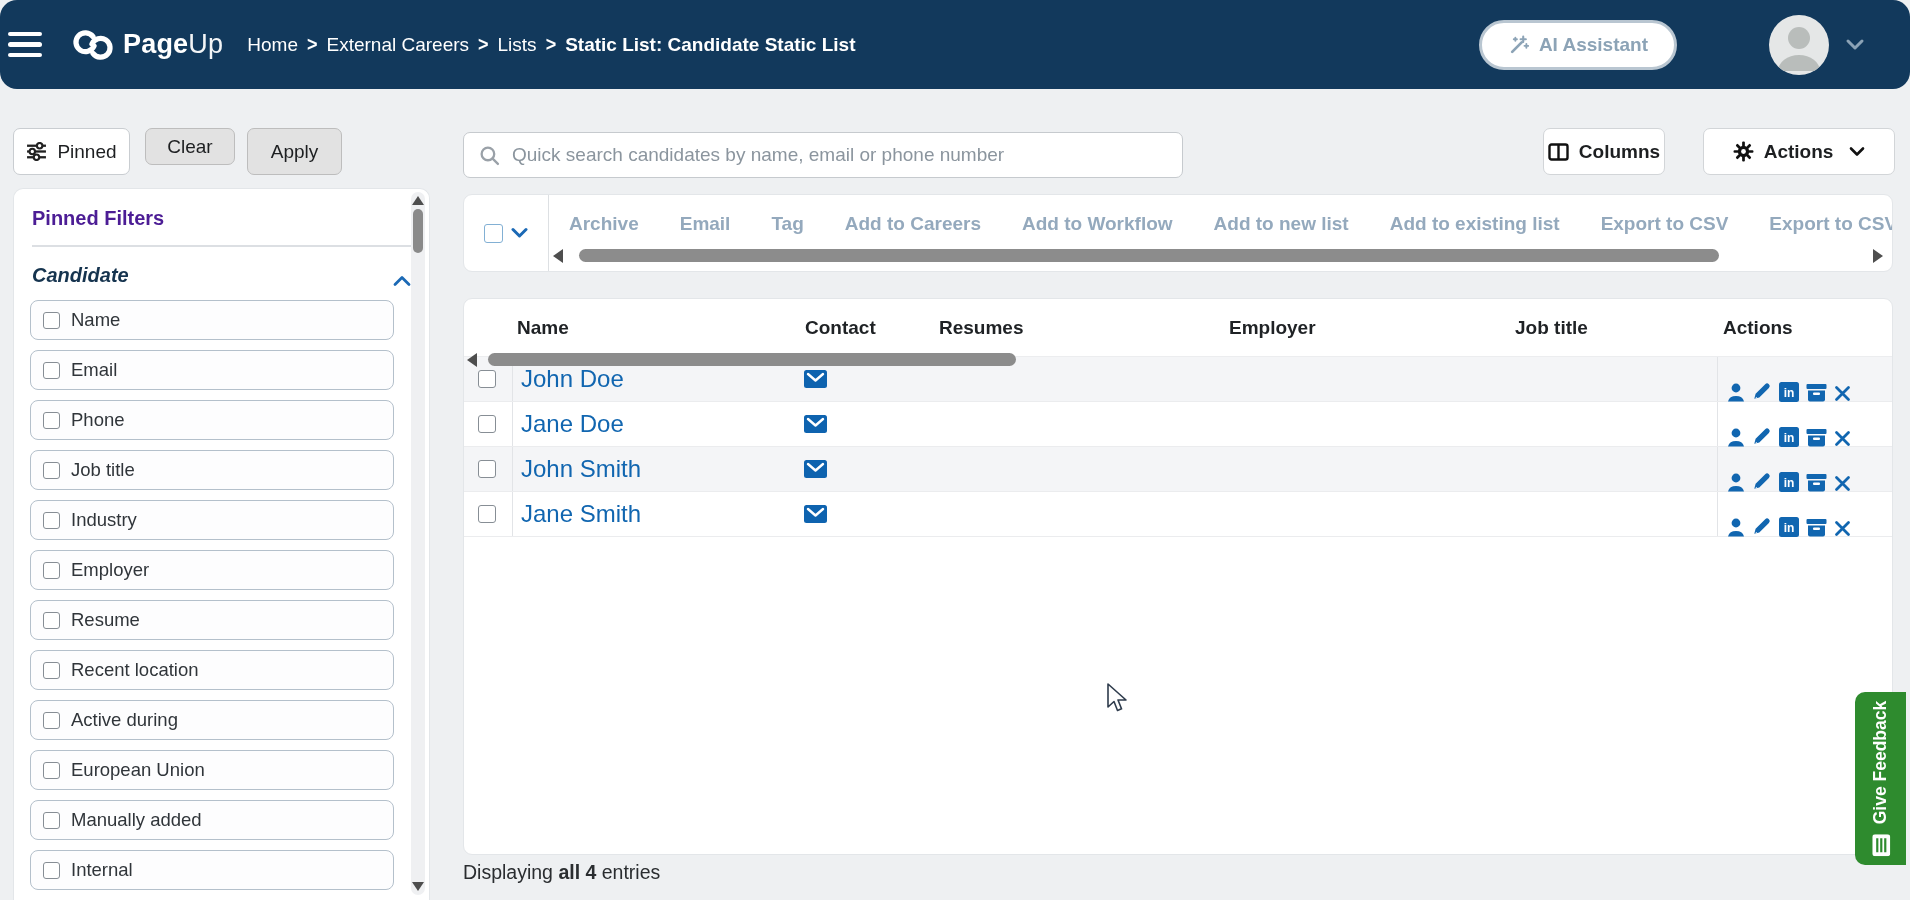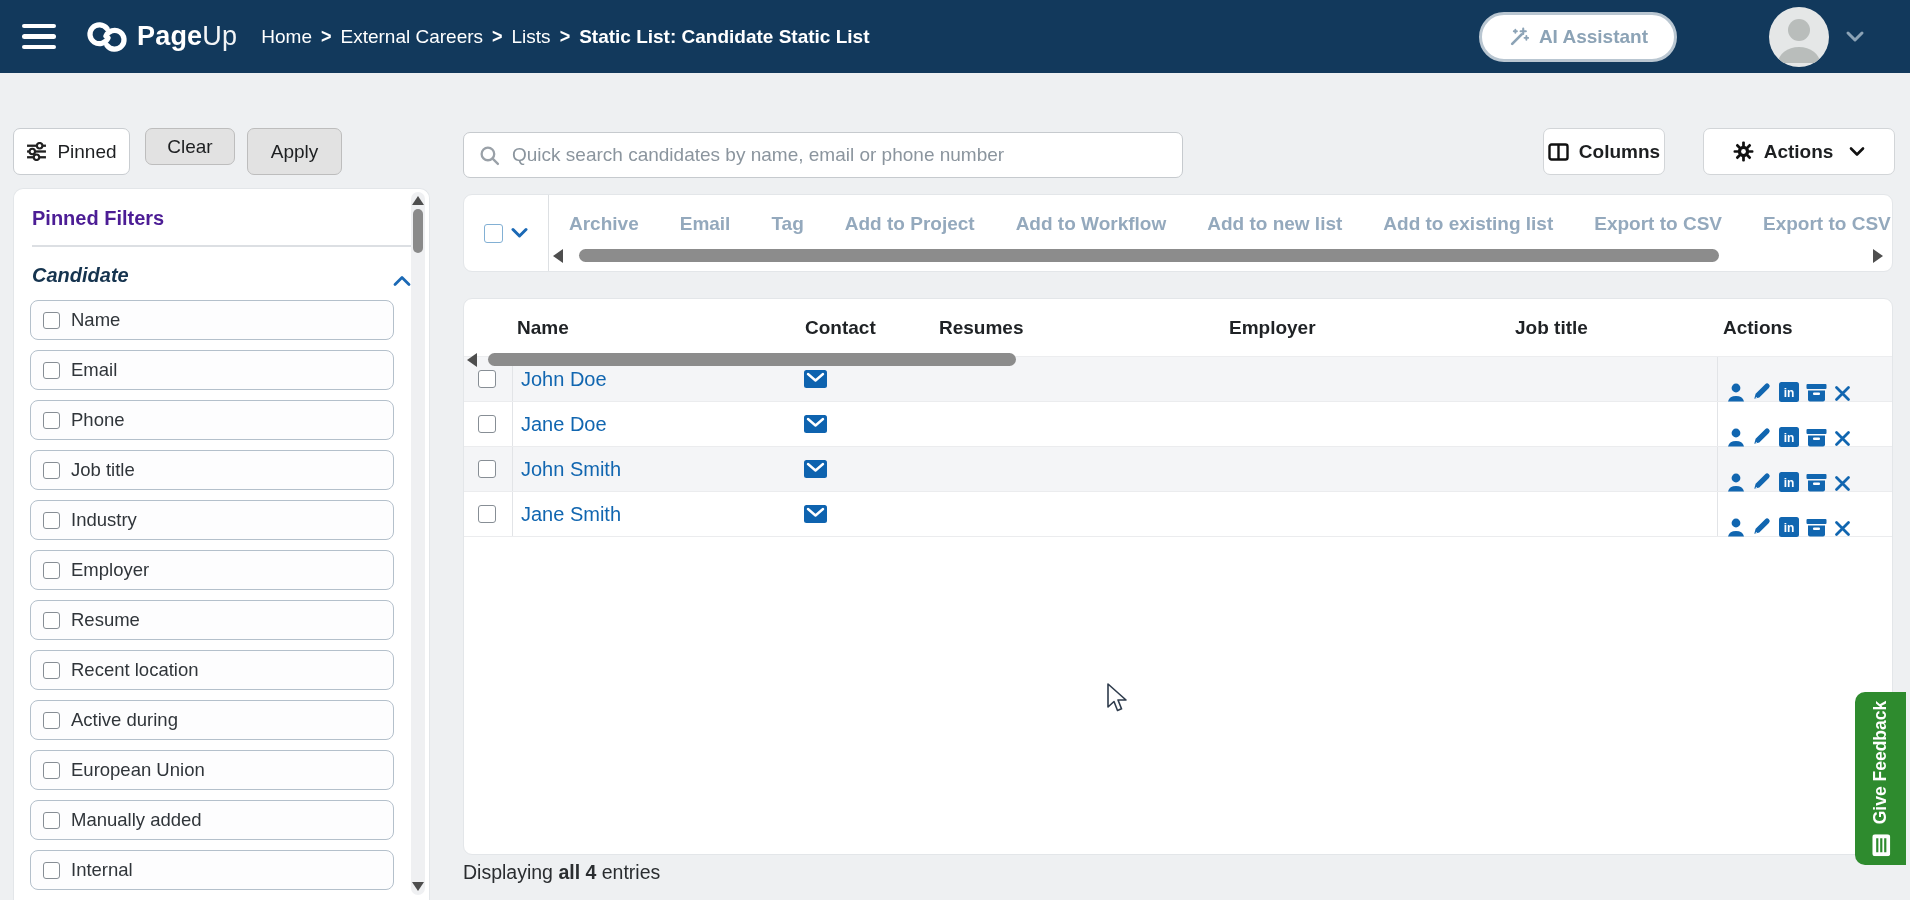--- a/index.html
+++ b/index.html
@@ -9,21 +9,21 @@
   *{box-sizing:border-box; margin:0; padding:0;}
   html,body{width:1910px;height:900px;overflow:hidden;}
   body{
     font-family:"Liberation Sans", sans-serif;
     background:var(--page-bg);
     position:relative;
   }
   .abs{position:absolute;}
 
   
-  .navbar{left:0;top:0;width:1910px;height:73px;background:var(--navbar-bg);display:flex;align-items:center;padding:0 45px 0 22px;}
+  .navbar{left:0;top:0;width:1910px;height:89px;background:var(--navbar-bg);display:flex;align-items:center;padding:0 45px 0 8px;border-radius:17px;}
   .hamburger{width:34px;display:flex;flex-direction:column;gap:6px;cursor:pointer;}
   .hamburger span{display:block;height:4.5px;border-radius:3px;background:#fff;}
   .brand{display:flex;align-items:center;gap:9px;margin-left:30px;}
   .brand-name{color:#fff;font-size:27px;letter-spacing:.2px;}
   .brand-name .b{font-weight:700;}
   .brand-name .l{font-weight:400;opacity:.95;}
   .breadcrumb{display:flex;align-items:center;gap:9px;margin-left:24px;color:#fff;font-size:19px;}
   .crumb{display:flex;align-items:center;gap:9px;}
   .crumb .sep{font-weight:700;font-size:18px;transform:scaleY(1.15);}
   .crumb:first-of-type .sep{display:none;}
@@ -90,21 +90,21 @@
   .th:nth-of-type(2){left:341px;}
   .th:nth-of-type(3){left:475px;}
   .th:nth-of-type(4){left:765px;}
   .th:nth-of-type(5){left:1051px;}
   .th:nth-of-type(6){left:1259px;}
   .trow{position:relative;height:45px;border-bottom:1px solid #EBECEE;}
   .trow:nth-of-type(odd){background:var(--row-alt);}
   .row-cb{position:absolute;left:14px;top:13px;width:18px;height:18px;cursor:pointer;}
   .vline{position:absolute;top:0;bottom:0;width:1px;background:#E2E4E7;}
   .v1{left:48px;} .v2{left:1253px;}
-  .name-link{position:absolute;left:57px;top:0;line-height:44px;font-size:20px;color:var(--link-blue);text-decoration:none;cursor:pointer;}
+  .name-link{position:absolute;left:57px;top:0;line-height:44px;font-size:24px;color:var(--link-blue);text-decoration:none;cursor:pointer;}
   .envelope{position:absolute;left:340px;top:13px;cursor:pointer;display:flex;}
   .row-actions{position:absolute;left:1263px;top:0;height:45px;display:flex;align-items:flex-end;gap:7px;}
   .row-actions .ico{display:flex;cursor:pointer;}
   .table-hbar .tri-left{left:3px;top:2px;}
   .table-hbar .h-thumb{left:24px;top:2px;width:528px;}
   .table-hbar{position:absolute;left:0;bottom:5px;right:0;height:18px;}
 
   
   .footer-text{left:463px;top:861px;font-size:19.5px;color:#2A2D30;}
   .footer-text b{font-weight:700;}
@@ -316,21 +316,21 @@
     <span class="bulk-cb"></span>
     <svg width="17" height="12" viewBox="0 0 17 12">
         <path d="M2 2.5 L8.5 9 L15 2.5" stroke="#1B69B5" stroke-width="3" fill="none" stroke-linecap="round" stroke-linejoin="round"></path>
       </svg>
   </div>
   <div class="bulk-links">
 
   <span class="bulk-link">Archive</span>
       <span class="bulk-link">Email</span>
       <span class="bulk-link">Tag</span>
-      <span class="bulk-link">Add to Project</span>
+      <span class="bulk-link">Add to Careers</span>
       <span class="bulk-link">Add to Workflow</span>
       <span class="bulk-link">Add to new list</span>
       <span class="bulk-link">Add to existing list</span>
       <span class="bulk-link">Export to CSV</span>
       <span class="bulk-link">Export to CSV (spreadsheet)</span>
     </div>
   <div class="hbar bulk-hbar">
     <span class="tri-left"></span>
     <span class="h-thumb"></span>
     <span class="tri-right"></span>

